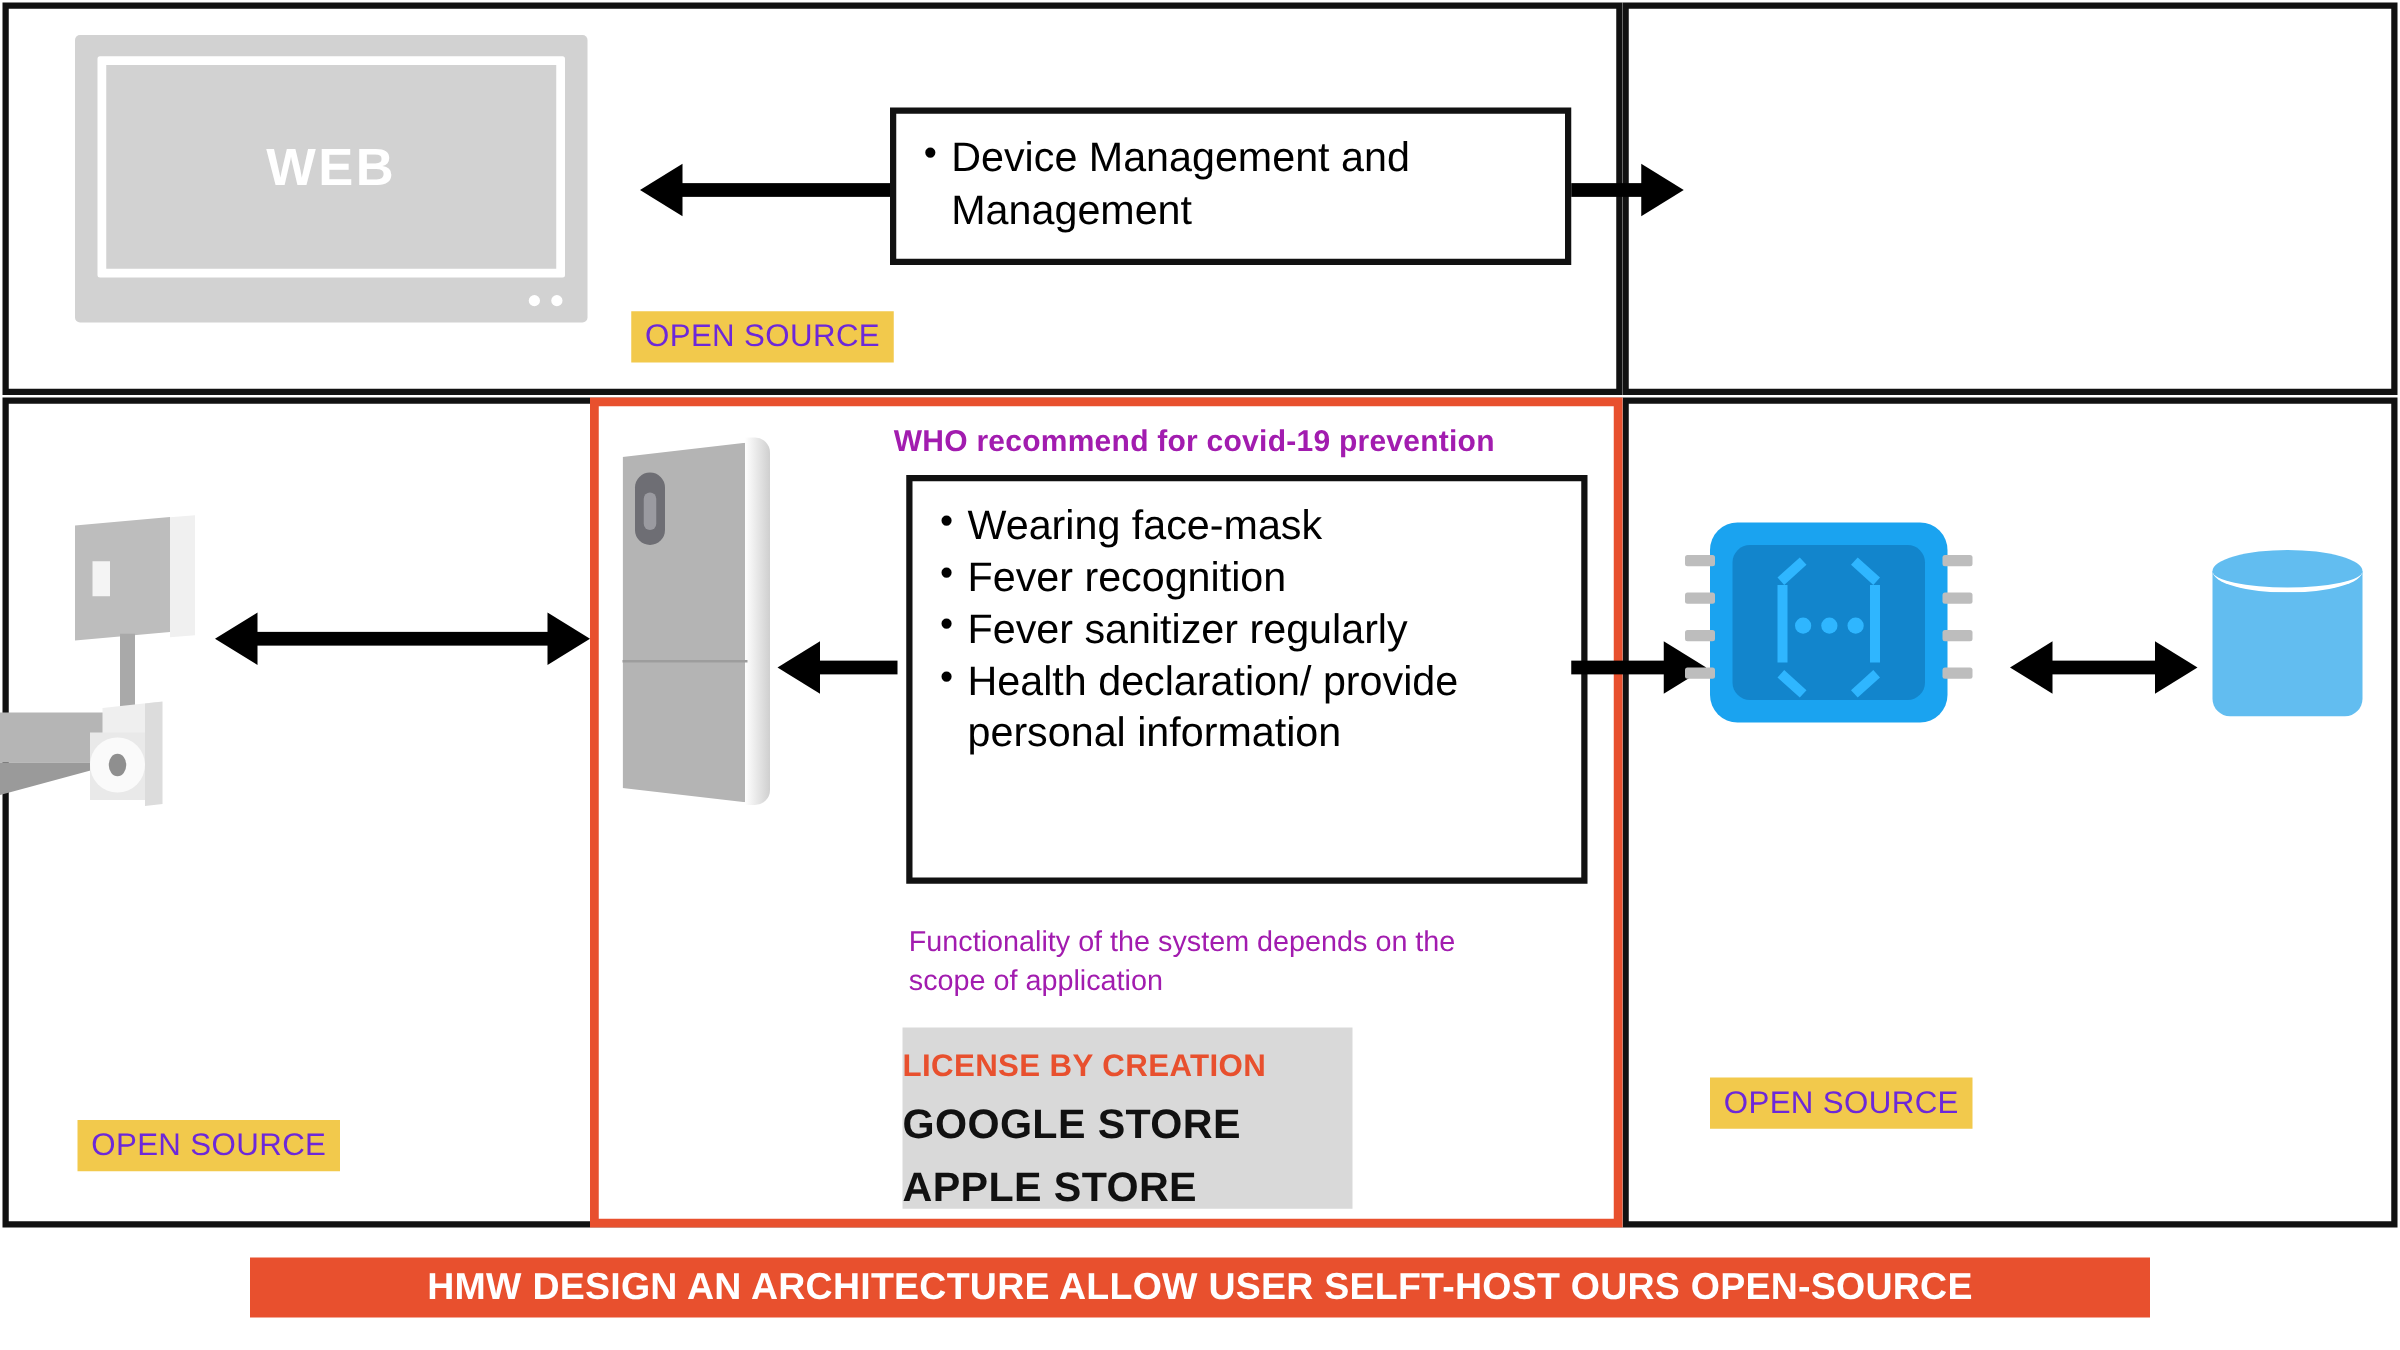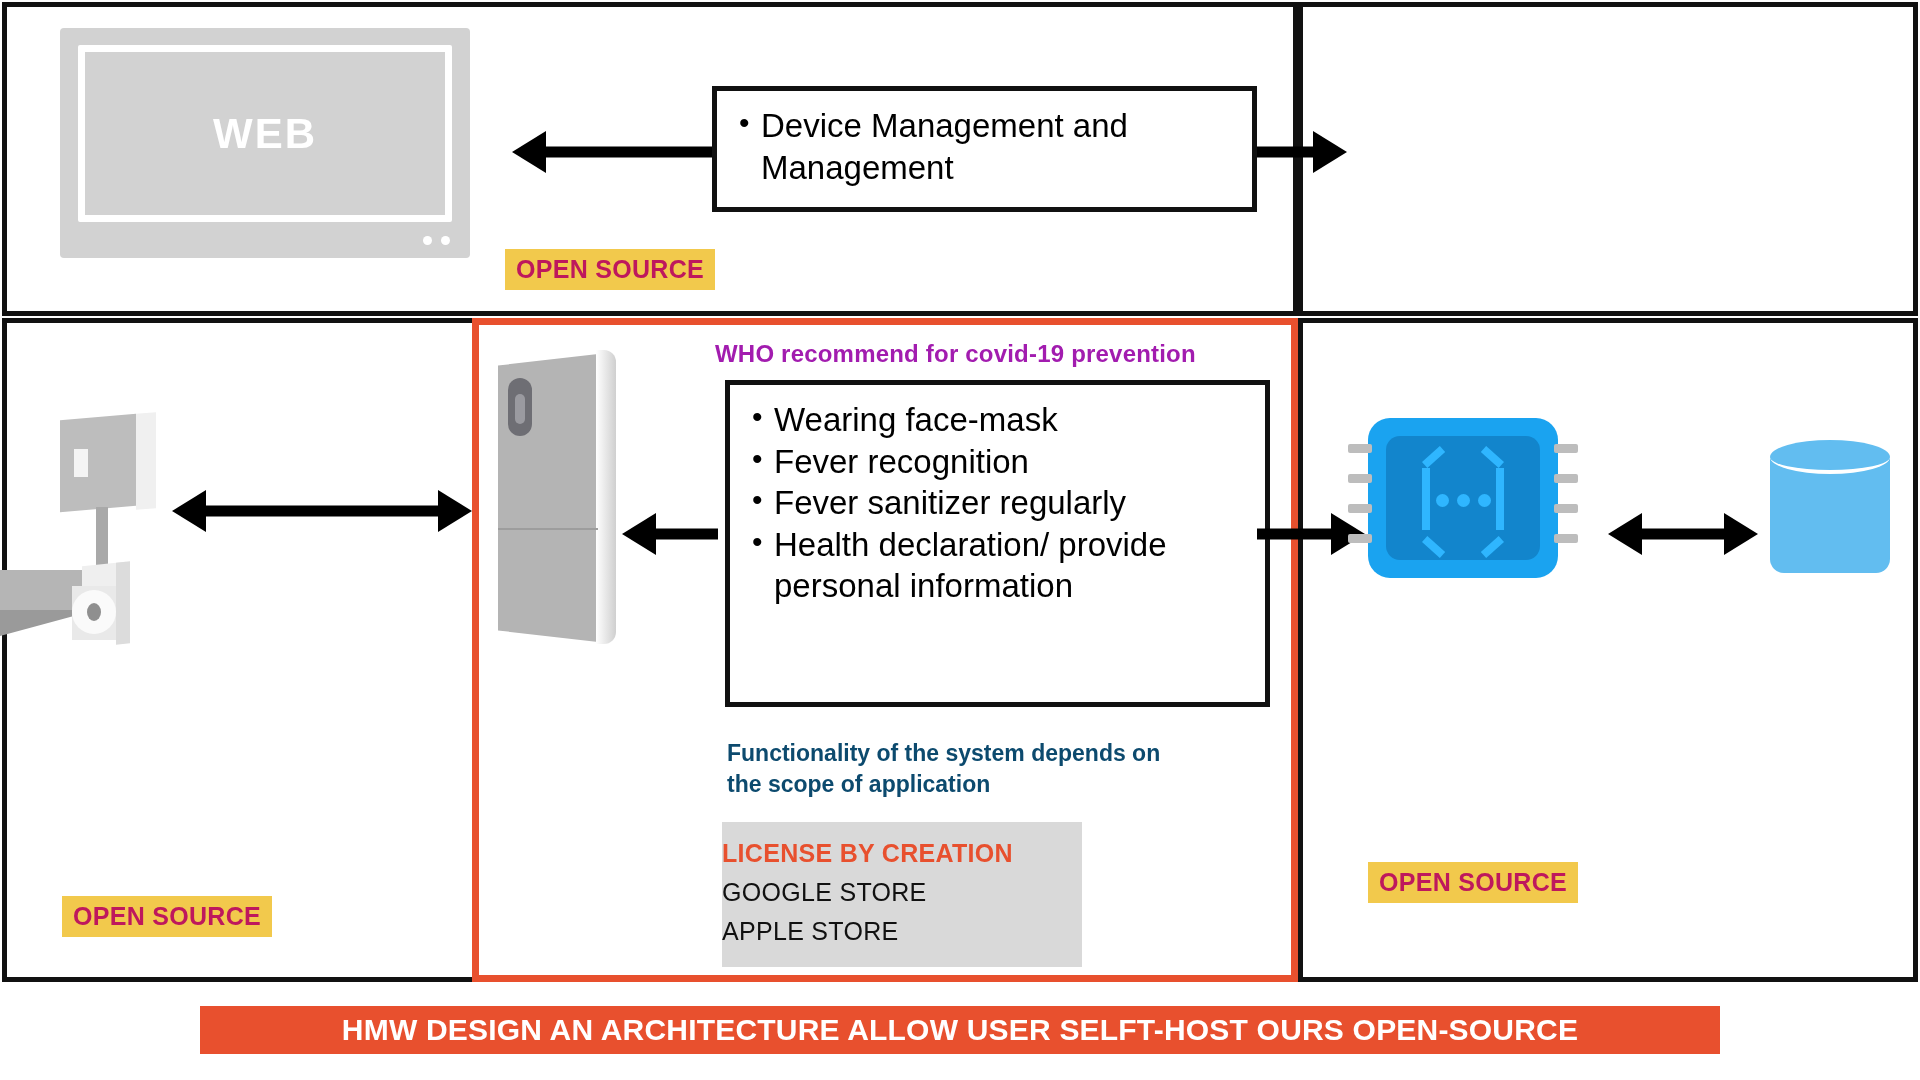--- a/index.html
+++ b/index.html
@@ -34,37 +34,37 @@
   .callout{position:absolute;border:5px solid #111111;background:#ffffff;box-sizing:border-box;
            padding:14px 18px 14px 22px;}
   .callout ul{margin:0;padding:0;list-style:none;}
   .callout li{font-size:33px;line-height:1.26;color:#000000;position:relative;padding-left:22px;}
   .callout li:before{content:"\2022";position:absolute;left:0;top:-1px;font-size:30px;}
 
   #callout-device{left:712px;top:86px;width:545px;height:126px;}
   #callout-who{left:712px;top:380px;width:545px;height:327px;margin-left:13px;}
 
   
-  .badge-open{position:absolute;background:#f2c94c;color:#be185d;font-weight:bold;
+  .badge-open{position:absolute;background:#f2c94c;color:#6d28d9;font-weight:normal;
               font-size:25px;letter-spacing:.3px;padding:6px 11px;white-space:nowrap;}
   #badge-open-web   {left:505px; top:249px;}
   #badge-open-sensor{left:62px;  top:896px;}
   #badge-open-server{left:1368px;top:862px;}
 
   #who-heading{position:absolute;left:715px;top:340px;font-size:24px;font-weight:bold;
                color:#a21caf;letter-spacing:.2px;white-space:nowrap;}
 
   #note-functionality{position:absolute;left:727px;top:738px;width:470px;
-                      font-size:23px;font-weight:bold;color:#0c4a6e;line-height:1.35;}
+                      font-size:23px;font-weight:normal;color:#a21caf;line-height:1.35;}
 
   #license-box{position:absolute;left:722px;top:822px;width:360px;height:145px;
                background:#d9d9d9;padding:12px 0 0 0;box-sizing:border-box;}
   #license-box .lic-title{font-size:25px;font-weight:bold;color:#e8502e;letter-spacing:.3px;
                           line-height:1.55;}
-  #license-box .lic-item{font-size:25px;font-weight:normal;color:#111111;letter-spacing:.3px;
+  #license-box .lic-item{font-size:33px;font-weight:bold;color:#111111;letter-spacing:.3px;
                          line-height:1.55;}
 
   
   #bottom-banner{position:absolute;left:200px;top:1006px;width:1520px;height:48px;
                  background:#e8502e;color:#ffffff;font-size:30px;font-weight:bold;
                  letter-spacing:.2px;display:flex;align-items:center;justify-content:center;}
 
   
   .arrow{position:absolute;}
   .arrow .shaft{position:absolute;background:#000000;height:11px;top:50%;transform:translateY(-50%);}

